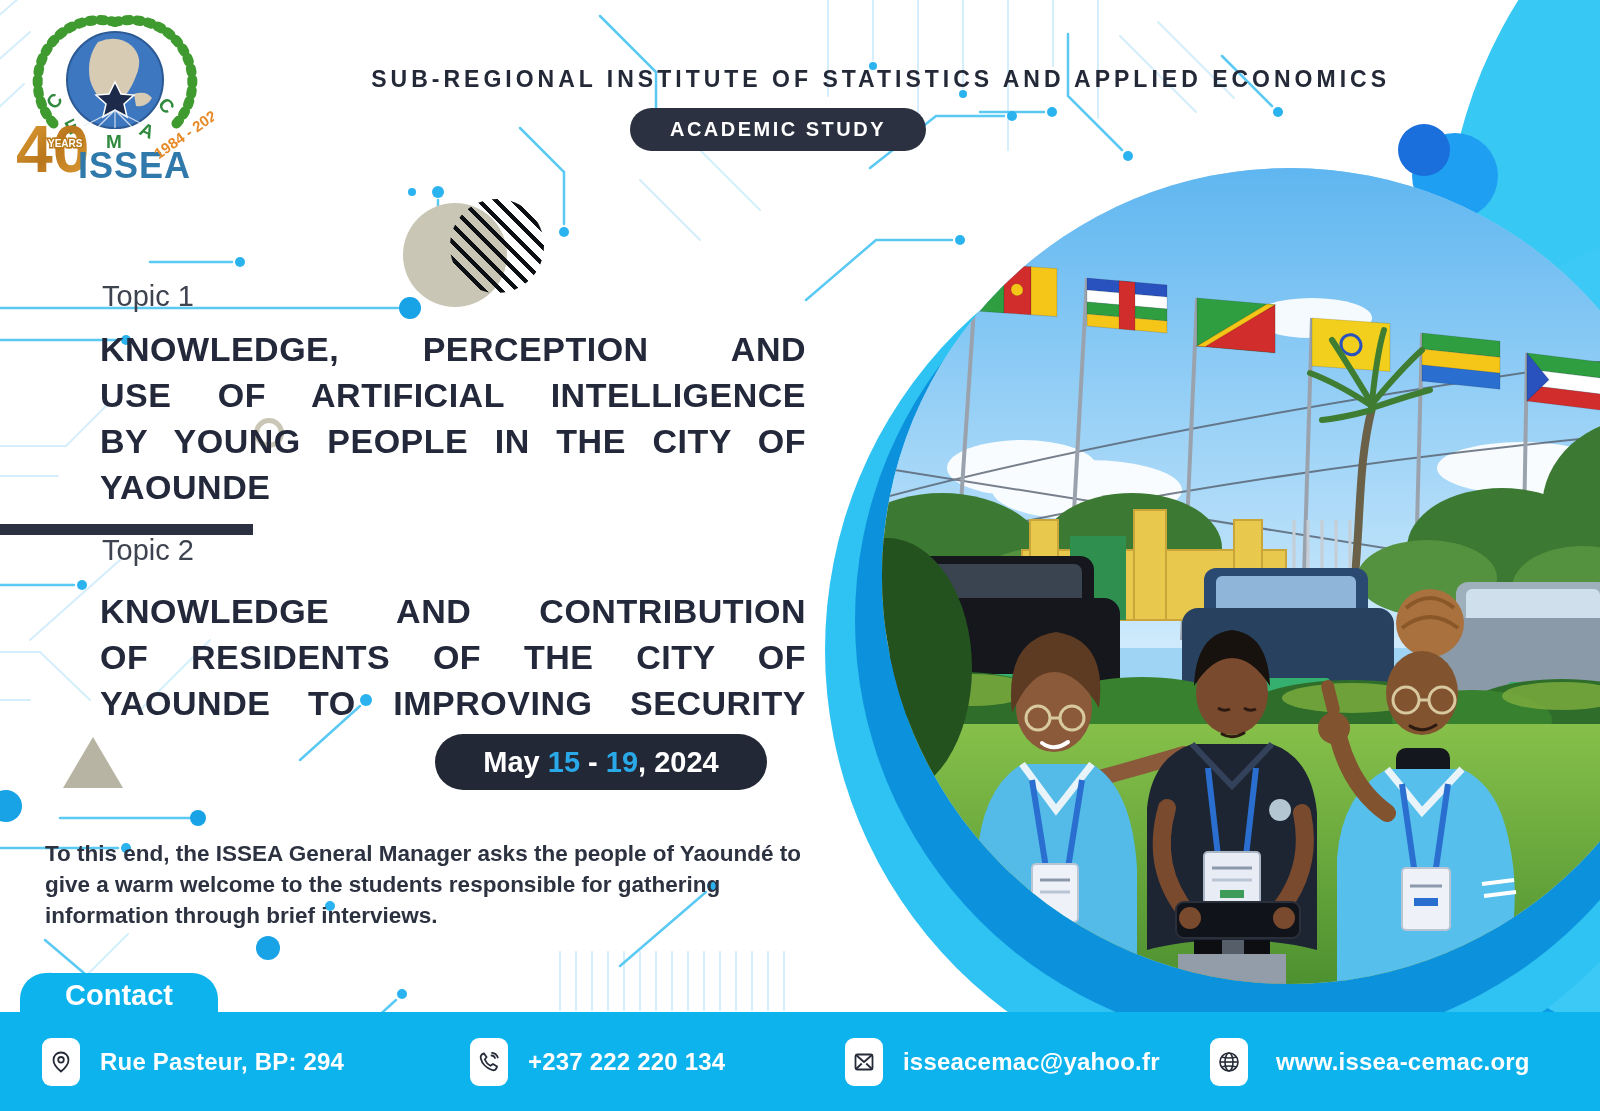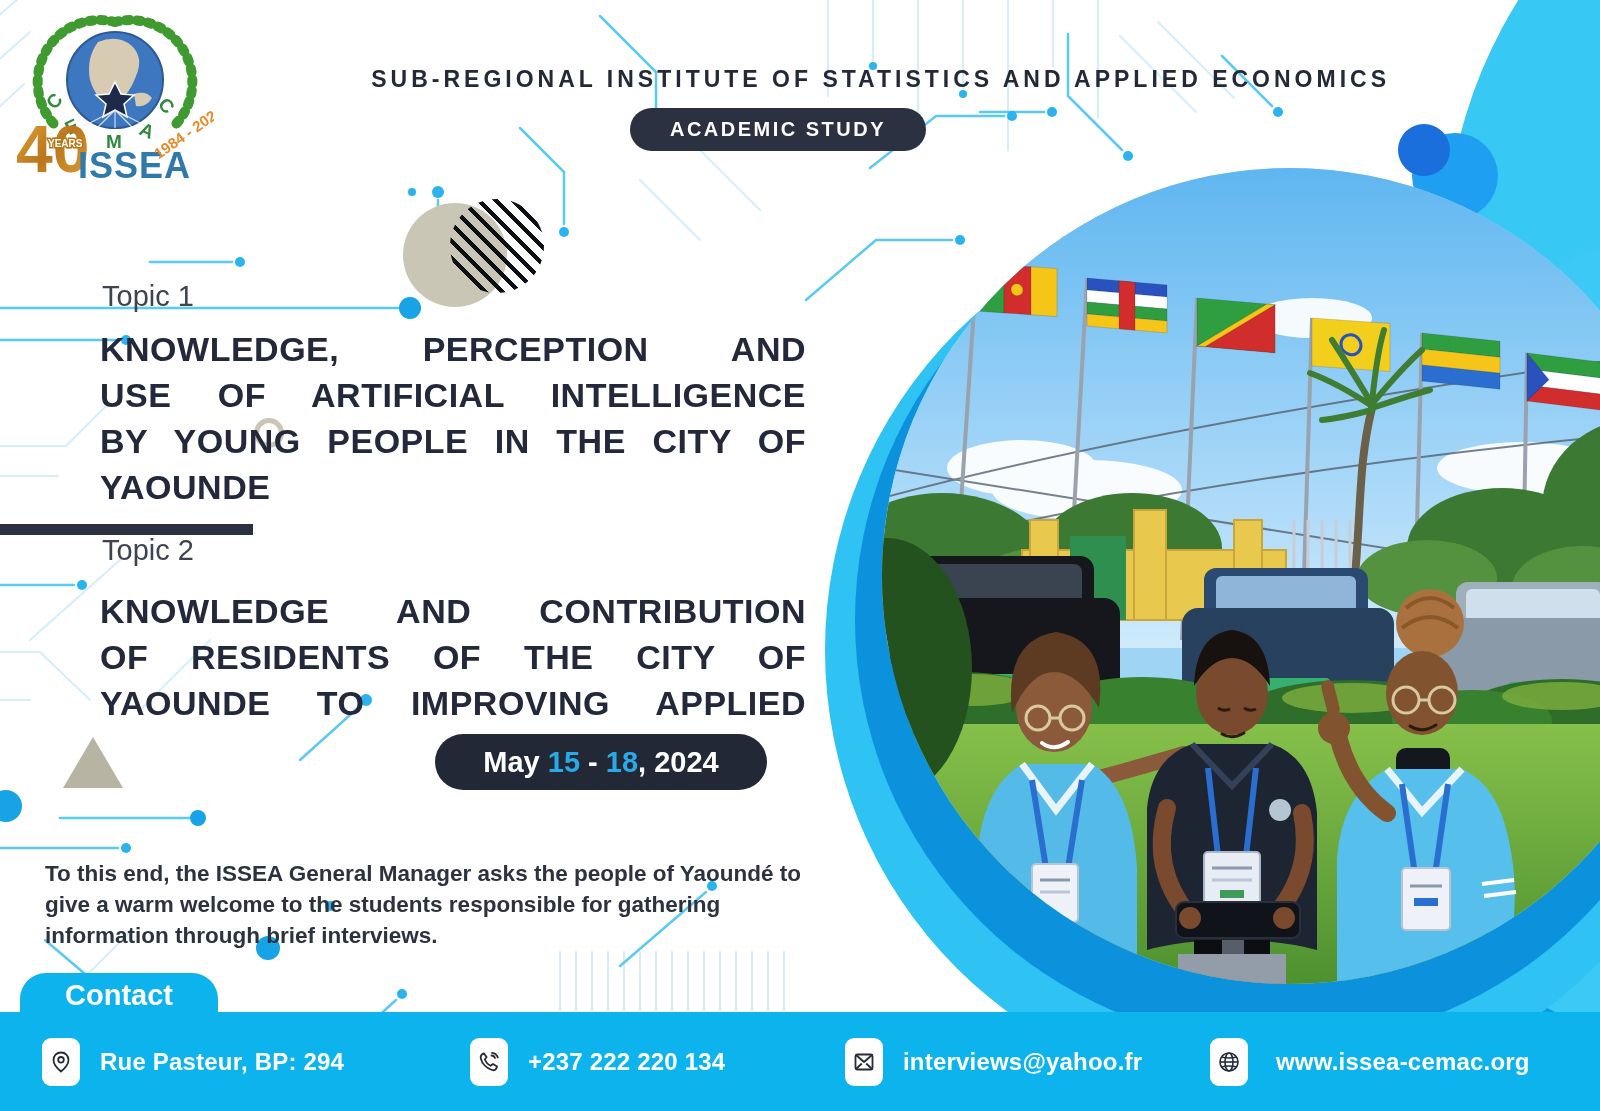--- a/index.html
+++ b/index.html
@@ -46,21 +46,21 @@
   .title1{top:326px;} .title2{top:588px;}
   .jline{text-align:justify;line-height:46px;height:46px;overflow:hidden;}
   .jline::after{content:"";display:inline-block;width:100%;height:0;}
   .divider-bar{position:absolute;left:0;top:524px;width:253px;height:11px;background:#2b3140;z-index:5;}
 
   .date-badge{position:absolute;left:435px;top:734px;width:332px;height:56px;background:#232836;border-radius:28px;
     display:flex;align-items:center;justify-content:center;z-index:5;}
   .date-badge span{color:#ffffff;font-size:29px;font-weight:800;white-space:pre;}
   .date-badge .hl{color:#2aa9e8;}
 
-  .announcement{position:absolute;left:45px;top:858px;width:790px;z-index:5;
+  .announcement{position:absolute;left:45px;top:838px;width:790px;z-index:5;
     font-size:22.5px;font-weight:700;line-height:31px;color:#2d3240;}
 
   
   .contact-bar{position:absolute;left:0;top:1012px;width:1600px;height:99px;background:#0db3ec;z-index:6;}
   .contact-tab{position:absolute;left:20px;top:-39px;width:198px;height:45px;background:#0db3ec;
     border-radius:26px 26px 0 0;display:flex;align-items:center;justify-content:center;}
   .contact-tab span{color:#ffffff;font-size:29px;font-weight:800;}
   .contact-item{position:absolute;top:26px;display:flex;align-items:center;gap:20px;}
   .icon-card{width:38px;height:48px;background:#ffffff;border-radius:9px;display:flex;align-items:center;justify-content:center;flex:none;}
   .contact-item .txt{color:#ffffff;font-size:24px;font-weight:700;letter-spacing:0.2px;white-space:nowrap;}
@@ -451,28 +451,28 @@
     <div class="jline">BY YOUNG PEOPLE IN THE CITY OF</div>
     <div class="jline">YAOUNDE</div>
   </div>
 
   <div class="divider-bar"></div>
 
   <div class="topic-label topic2-label">Topic 2</div>
   <div class="title-block title2">
     <div class="jline">KNOWLEDGE AND CONTRIBUTION</div>
     <div class="jline">OF RESIDENTS OF THE CITY OF</div>
-    <div class="jline">YAOUNDE TO IMPROVING APPLIED</div>
+    <div class="jline">YAOUNDE TO IMPROVING SECURITY</div>
   </div>
 
   <div class="date-badge">
     <span>May </span>
       <span class="hl">15</span>
       <span> - </span>
-      <span class="hl">18</span>
+      <span class="hl">19</span>
       <span>, 2024</span>
   </div>
 
   <div class="announcement">To this end, the ISSEA General Manager asks the people of Yaoundé to give a warm welcome to the students responsible for gathering information through brief interviews.</div>
 
   <div class="contact-bar">
     <div class="contact-tab">
       <span>Contact</span>
     </div>
 
@@ -499,21 +499,21 @@
 
     <div class="contact-item ci-2">
       <div class="icon-card">
         <svg width="24" height="24" viewBox="0 0 24 24" fill="none" stroke="#262b38" stroke-width="1.8" stroke-linejoin="round">
           <rect x="3.5" y="4.5" width="17" height="15" rx="2"></rect>
           <path d="M3.5,4.5 L12,12 L20.5,4.5"></path>
             <path d="M3.5,19.5 L9.8,13.5"></path>
             <path d="M20.5,19.5 L14.2,13.5"></path>
         </svg>
       </div>
-      <span class="txt">interviews@yahoo.fr</span>
+      <span class="txt">isseacemac@yahoo.fr</span>
     </div>
 
     <div class="contact-item ci-3">
       <div class="icon-card">
         <svg width="24" height="24" viewBox="0 0 24 24" fill="none" stroke="#262b38" stroke-width="1.6">
           <circle cx="12" cy="12" r="9"></circle>
           <ellipse cx="12" cy="12" rx="4" ry="9"></ellipse>
           <line x1="3" y1="12" x2="21" y2="12"></line>
           <path d="M4.2,7 Q12,9 19.8,7"></path>
             <path d="M4.2,17 Q12,15 19.8,17"></path>

